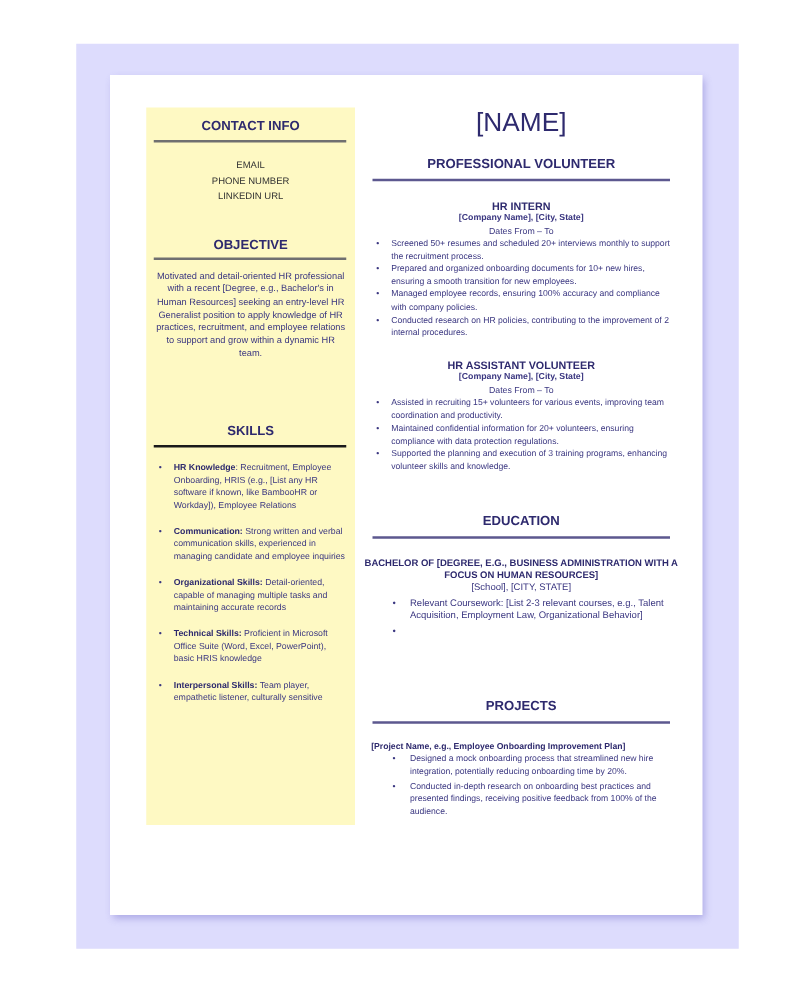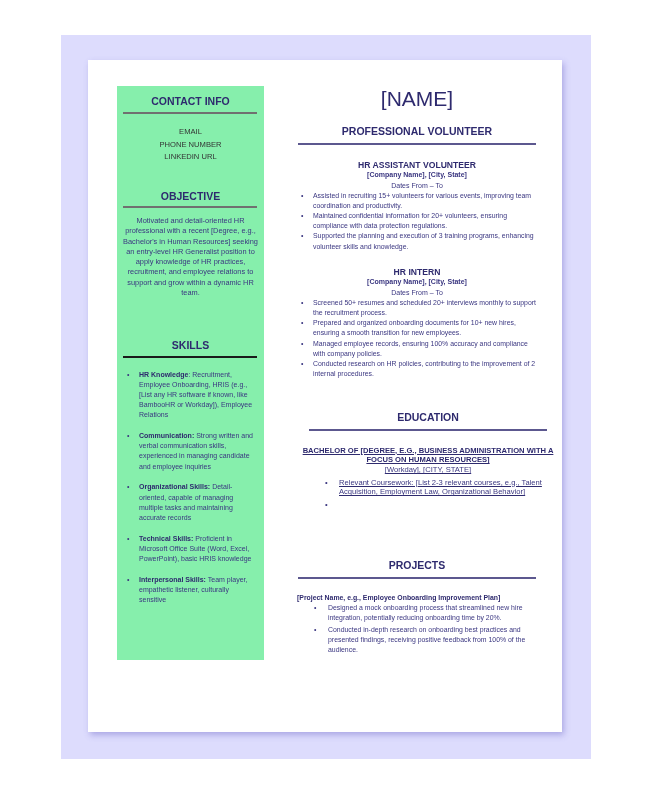--- a/index.html
+++ b/index.html
@@ -11,21 +11,22 @@
     position: absolute; left: 61px; top: 35px; width: 530px; height: 724px;
     background: #dddcfd;
   }
   .page {
     position: absolute; left: 88px; top: 60px; width: 474px; height: 672px;
     background: #ffffff;
     box-shadow: 2px 3px 6px rgba(110, 105, 200, 0.45);
   }
   .sidebar {
     position: absolute; left: 29px; top: 26px; width: 147px; height: 574px;
-    background: #86efac;
+    background: #fef9c3;
+    padding-left: 20px;
   }
   .side-title {
     text-align: center; font-weight: bold; font-size: 10.5px; color: #2e2a6e;
     margin: 0; padding: 0;
   }
   .side-rule { height: 2px; background: #707070; margin: 0 7px 0 6px; }
   .side-rule.dark { background: #1a1a1a; height: 1.5px; }
   .contact { text-align: center; font-size: 7.6px; line-height: 12.5px; color: #333; margin-top: 12px; }
   .objective-text {
     text-align: center; font-size: 7.4px; line-height: 10.3px; color: #3a3680; margin: 8px 6px 0 6px;
@@ -97,49 +98,49 @@
   </div>
 
   <div class="main">
     <div class="name">[NAME]</div>
 
     <div class="abs" style="top:39px;">
       <div class="sec-title">PROFESSIONAL VOLUNTEER</div>
       <div class="sec-rule" style="margin-top:6px;"></div>
 
       <div style="margin-top:15px;">
-        <div class="job-title">HR ASSISTANT VOLUNTEER</div>
-        <div class="job-co">[Company Name], [City, State]</div>
-        <div class="job-date" style="margin-top:1px;">Dates From – To</div>
-        <ul class="blist">
-          <li><span class="bullet">•</span><span>Assisted in recruiting 15+ volunteers for various events, improving team coordination and productivity.</span></li>
-          <li><span class="bullet">•</span><span>Maintained confidential information for 20+ volunteers, ensuring compliance with data protection regulations.</span></li>
-          <li><span class="bullet">•</span><span>Supported the planning and execution of 3 training programs, enhancing volunteer skills and knowledge.</span></li>
-        </ul>
-      </div>
-
-      <div style="margin-top:15px;">
         <div class="job-title">HR INTERN</div>
         <div class="job-co">[Company Name], [City, State]</div>
         <div class="job-date" style="margin-top:1px;">Dates From – To</div>
         <ul class="blist">
           <li><span class="bullet">•</span><span>Screened 50+ resumes and scheduled 20+ interviews monthly to support the recruitment process.</span></li>
           <li><span class="bullet">•</span><span>Prepared and organized onboarding documents for 10+ new hires, ensuring a smooth transition for new employees.</span></li>
           <li><span class="bullet">•</span><span>Managed employee records, ensuring 100% accuracy and compliance with company policies.</span></li>
           <li><span class="bullet">•</span><span>Conducted research on HR policies, contributing to the improvement of 2 internal procedures.</span></li>
         </ul>
       </div>
+
+      <div style="margin-top:15px;">
+        <div class="job-title">HR ASSISTANT VOLUNTEER</div>
+        <div class="job-co">[Company Name], [City, State]</div>
+        <div class="job-date" style="margin-top:1px;">Dates From – To</div>
+        <ul class="blist">
+          <li><span class="bullet">•</span><span>Assisted in recruiting 15+ volunteers for various events, improving team coordination and productivity.</span></li>
+          <li><span class="bullet">•</span><span>Maintained confidential information for 20+ volunteers, ensuring compliance with data protection regulations.</span></li>
+          <li><span class="bullet">•</span><span>Supported the planning and execution of 3 training programs, enhancing volunteer skills and knowledge.</span></li>
+        </ul>
+      </div>
     </div>
 
-    <div class="abs" style="top:325px;margin-left:11px;">
+    <div class="abs" style="top:325px;">
       <div class="sec-title">EDUCATION</div>
       <div class="sec-rule" style="margin-top:6px;"></div>
-      <div style="margin-top:15px;text-decoration:underline;">
+      <div style="margin-top:15px;">
         <div class="edu-title">BACHELOR OF [DEGREE, E.G., BUSINESS ADMINISTRATION WITH A FOCUS ON HUMAN RESOURCES]</div>
-        <div class="edu-line">[Workday], [CITY, STATE]</div>
+        <div class="edu-line">[School], [CITY, STATE]</div>
         <ul class="elist" style="margin-top:3px;">
           <li><span class="bullet">•</span><span>Relevant Coursework: [List 2-3 relevant courses, e.g., Talent Acquisition, Employment Law, Organizational Behavior]</span></li>
           <li><span class="bullet">•</span></li>
         </ul>
       </div>
     </div>
 
     <div class="abs" style="top:473px;">
       <div class="sec-title">PROJECTS</div>
       <div class="sec-rule" style="margin-top:6px;"></div>

